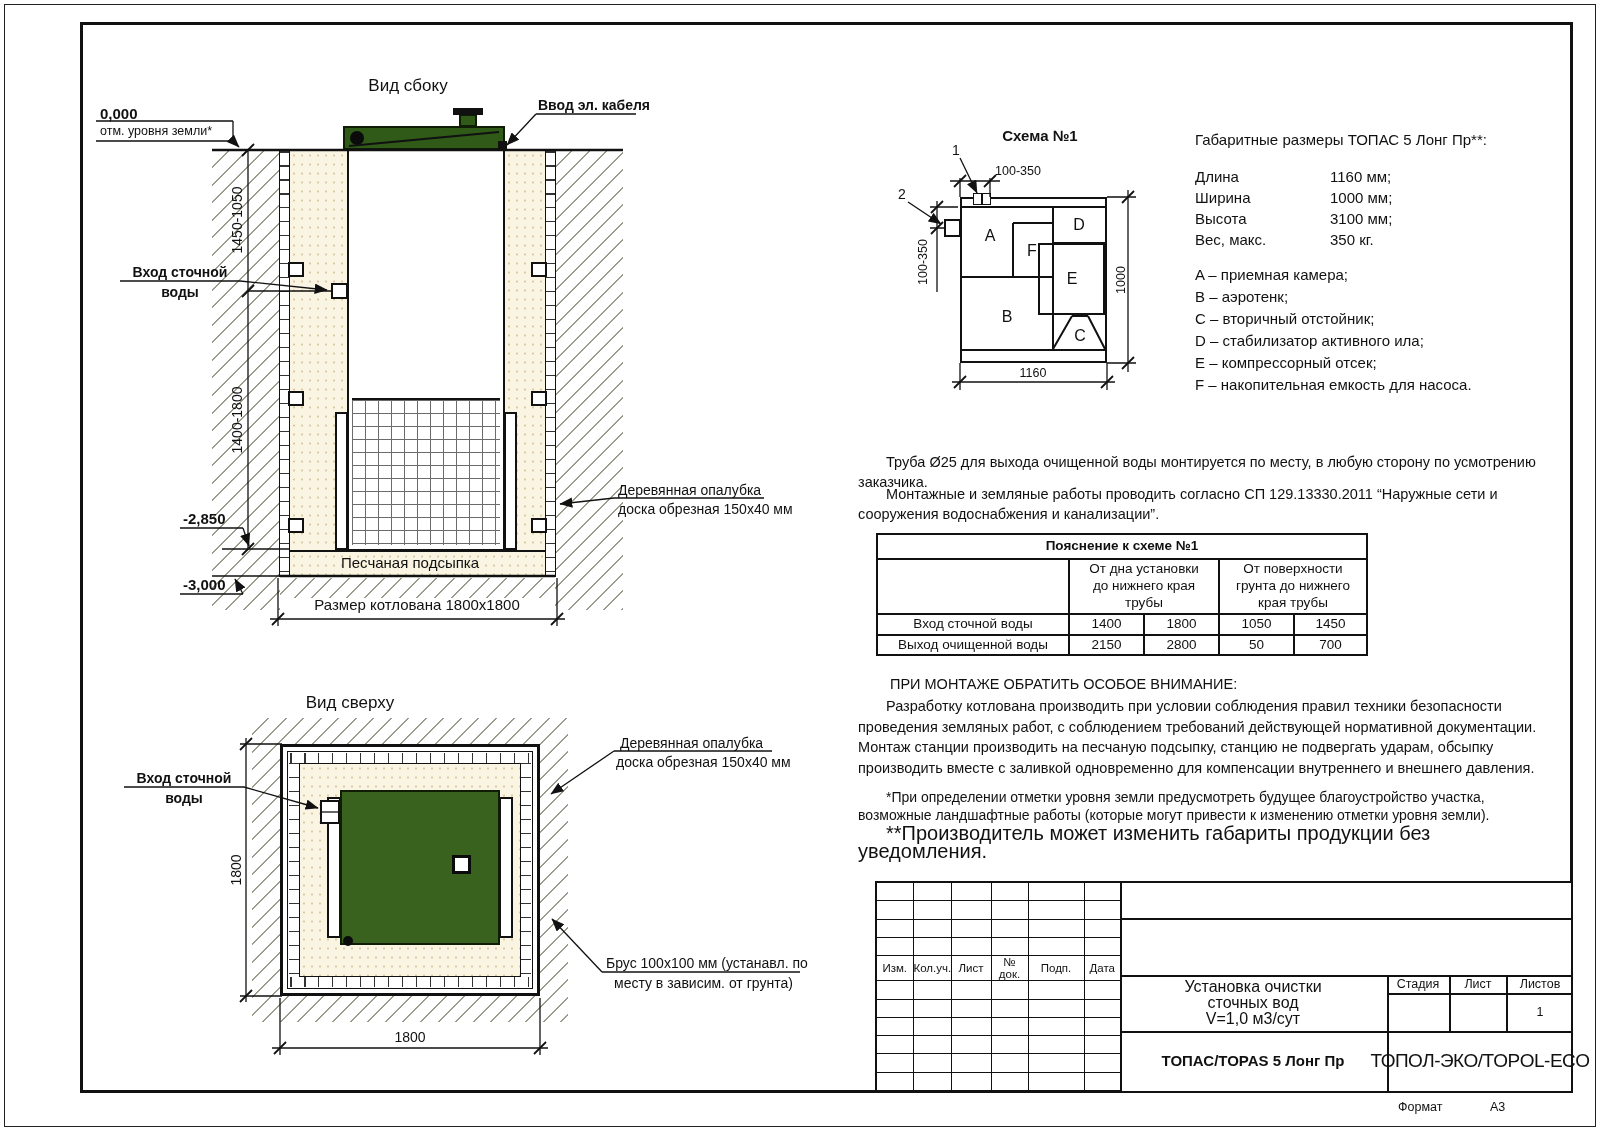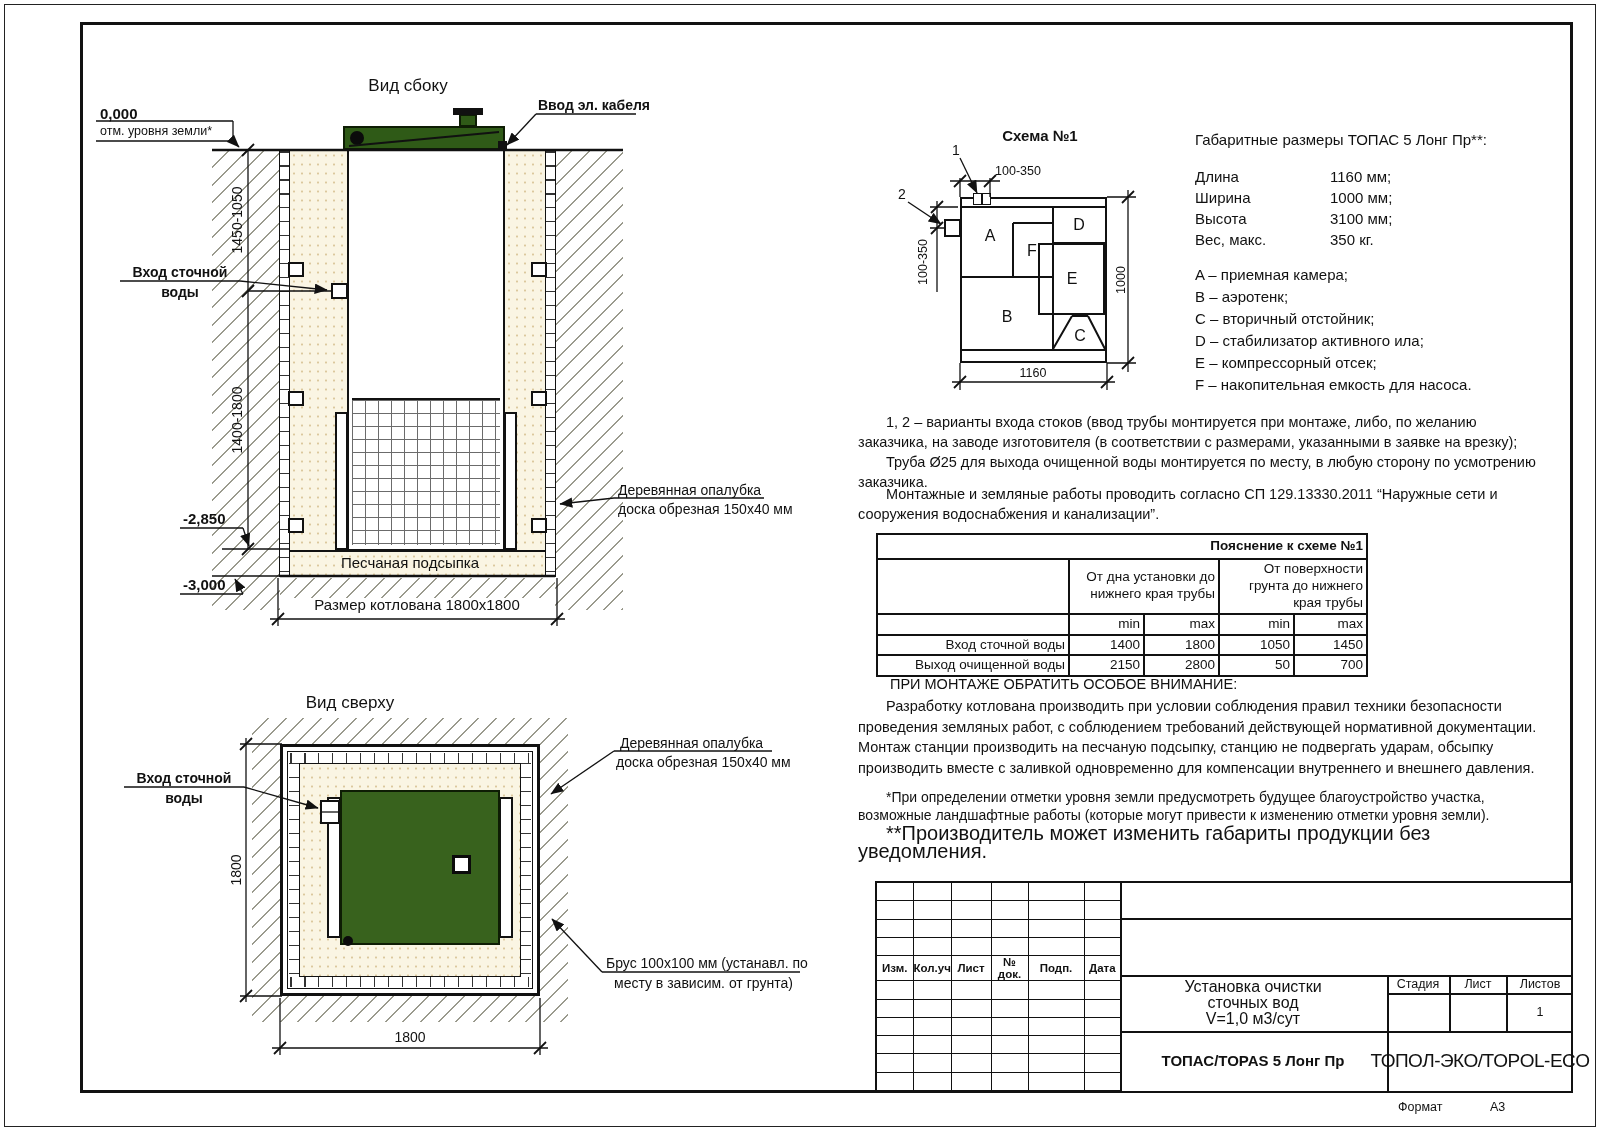--- a/index.html
+++ b/index.html
@@ -15,21 +15,21 @@
   .sand{background-color:#faf5e3;background-image:radial-gradient(#dbc89d 0.9px,rgba(0,0,0,0) 1.1px);background-size:8px 9px}
   .rungsV{background-color:#fff;background-image:repeating-linear-gradient(to bottom,#333 0 1.5px,rgba(0,0,0,0) 1.5px 14px);border-left:1.5px solid #111;border-right:1.5px solid #111}
   .rungsH{background-color:#fff;background-image:repeating-linear-gradient(to right,#333 0 1.5px,rgba(0,0,0,0) 1.5px 14px)}
   .rungsW{background-color:#fff;background-image:repeating-linear-gradient(to bottom,#333 0 1.5px,rgba(0,0,0,0) 1.5px 14px)}
   .grid{background-color:#fff;background-image:repeating-linear-gradient(to right,#6b6b6b 0 1px,rgba(0,0,0,0) 1px 13px),repeating-linear-gradient(to bottom,#6b6b6b 0 1px,rgba(0,0,0,0) 1px 13px);border-top:2px solid #111}
   .bd{border:2px solid #111;background:#fff}
   .green{background:#2f5a17;border:2px solid #0e1d04}
   .ln{position:absolute;background:#111}
   table.exp{position:absolute;left:876px;top:533px;border-collapse:collapse;table-layout:fixed;
             font:13.5px "Liberation Sans",sans-serif;color:#111}
-  table.exp td{border:2px solid #111;text-align:right;vertical-align:middle;padding:1px 3px;line-height:1.25}
+  table.exp td{border:2px solid #111;text-align:center;vertical-align:middle;padding:1px 12px;line-height:1.25}
   table.tb{position:absolute;left:875px;top:881px;border-collapse:collapse;table-layout:fixed;
            font:11.5px "Liberation Sans",sans-serif;color:#111}
   table.tb td{border:1.6px solid #111;text-align:center;vertical-align:middle;padding:0;height:17px;overflow:hidden}
   .tbr{border:2.5px solid #111}
   svg.lw{position:absolute;left:0;top:0}
 </style>
 </head>
 <body>
 
 <div class="sheet">
@@ -217,47 +217,39 @@
   <div class="t s15" style="left:1330px;top:210px">3100 мм;</div>
   <div class="t s15" style="left:1195px;top:231px">Вес, макс.</div>
   <div class="t s15" style="left:1330px;top:231px">350 кг.</div>
   <div class="t s15" style="left:1195px;top:266px">A – приемная камера;</div>
   <div class="t s15" style="left:1195px;top:288px">B – аэротенк;</div>
   <div class="t s15" style="left:1195px;top:310px">C – вторичный отстойник;</div>
   <div class="t s15" style="left:1195px;top:332px">D – стабилизатор активного ила;</div>
   <div class="t s15" style="left:1195px;top:354px">E – компрессорный отсек;</div>
   <div class="t s15" style="left:1195px;top:376px">F – накопительная емкость для насоса.</div>
 
-  <div class="t" style="left:858px;top:412px;width:680px;white-space:normal;text-indent:28px;line-height:20px;font-size:14.5px">1, 2 – варианты входа  стоков (ввод трубы монтируется при монтаже, либо, по желанию заказчика, на заводе изготовителя (в соответствии с размерами, указанными в заявке на врезку);</div>
   <div class="t" style="left:858px;top:452px;width:680px;white-space:normal;text-indent:28px;line-height:20px;font-size:14.5px">Труба Ø25 для выхода очищенной воды монтируется по месту, в любую сторону по усмотрению заказчика.</div>
   <div class="t" style="left:858px;top:484px;width:680px;white-space:normal;text-indent:28px;line-height:20px;font-size:14.5px">Монтажные и земляные работы проводить согласно СП 129.13330.2011 “Наружные сети и сооружения водоснабжения и канализации”.</div>
 
   <table class="exp">
     <colgroup>
         <col style="width:192px">
         <col style="width:75px">
         <col style="width:75px">
         <col style="width:75px">
         <col style="width:73px">
       </colgroup>
     <tbody>
         <tr>
           <td colspan="5" style="height:21px;font-weight:bold">Пояснение к схеме №1</td>
         </tr>
     <tr>
       <td style="height:38px"></td>
       <td colspan="2">От дна установки до нижнего края трубы</td>
       <td colspan="2">От поверхности грунта до нижнего края трубы</td>
-    </tr>
-    <tr style="height:19px">
-      <td></td>
-      <td>min</td>
-      <td>max</td>
-      <td>min</td>
-      <td>max</td>
     </tr>
     <tr style="height:20px">
       <td>Вход сточной воды</td>
       <td>1400</td>
       <td>1800</td>
       <td>1050</td>
       <td>1450</td>
     </tr>
     <tr style="height:20px">
       <td>Выход очищенной воды</td>
@@ -309,21 +301,21 @@
           <td></td>
         </tr>
     <tr>
           <td></td>
           <td></td>
           <td></td>
           <td></td>
           <td></td>
           <td></td>
         </tr>
-    <tr style="font-weight:bold">
+    <tr style="font-weight:normal">
       <td>Изм.</td>
       <td>Кол.уч.</td>
       <td>Лист</td>
       <td>№ док.</td>
       <td>Подп.</td>
       <td>Дата</td>
     </tr>
     <tr>
           <td></td>
           <td></td>

